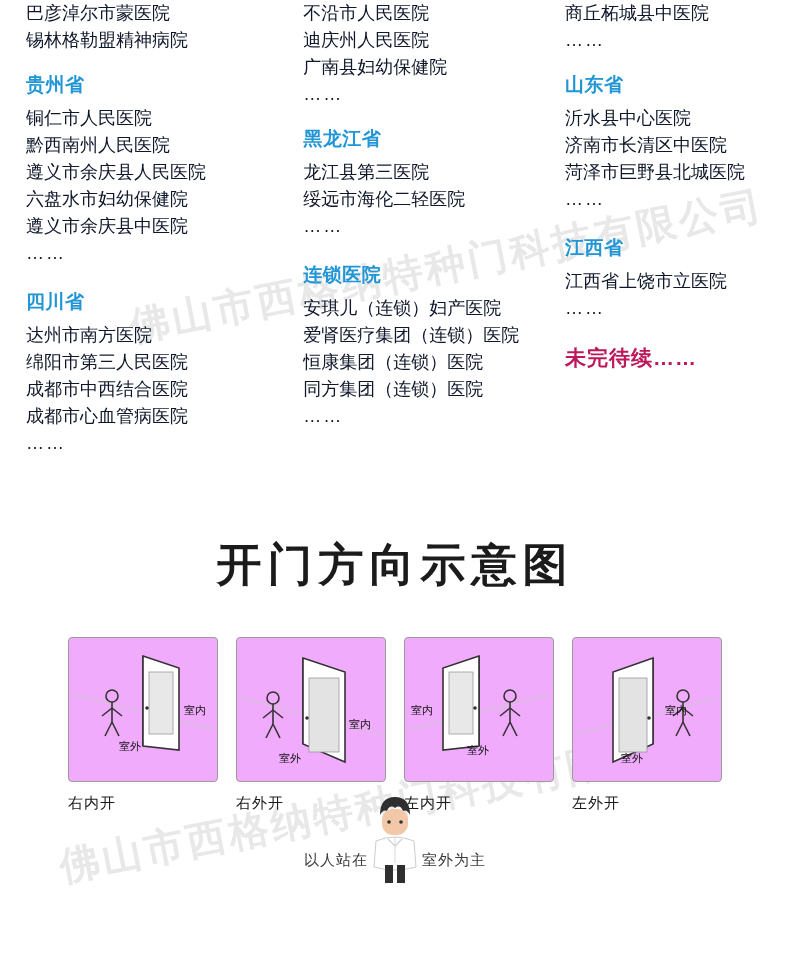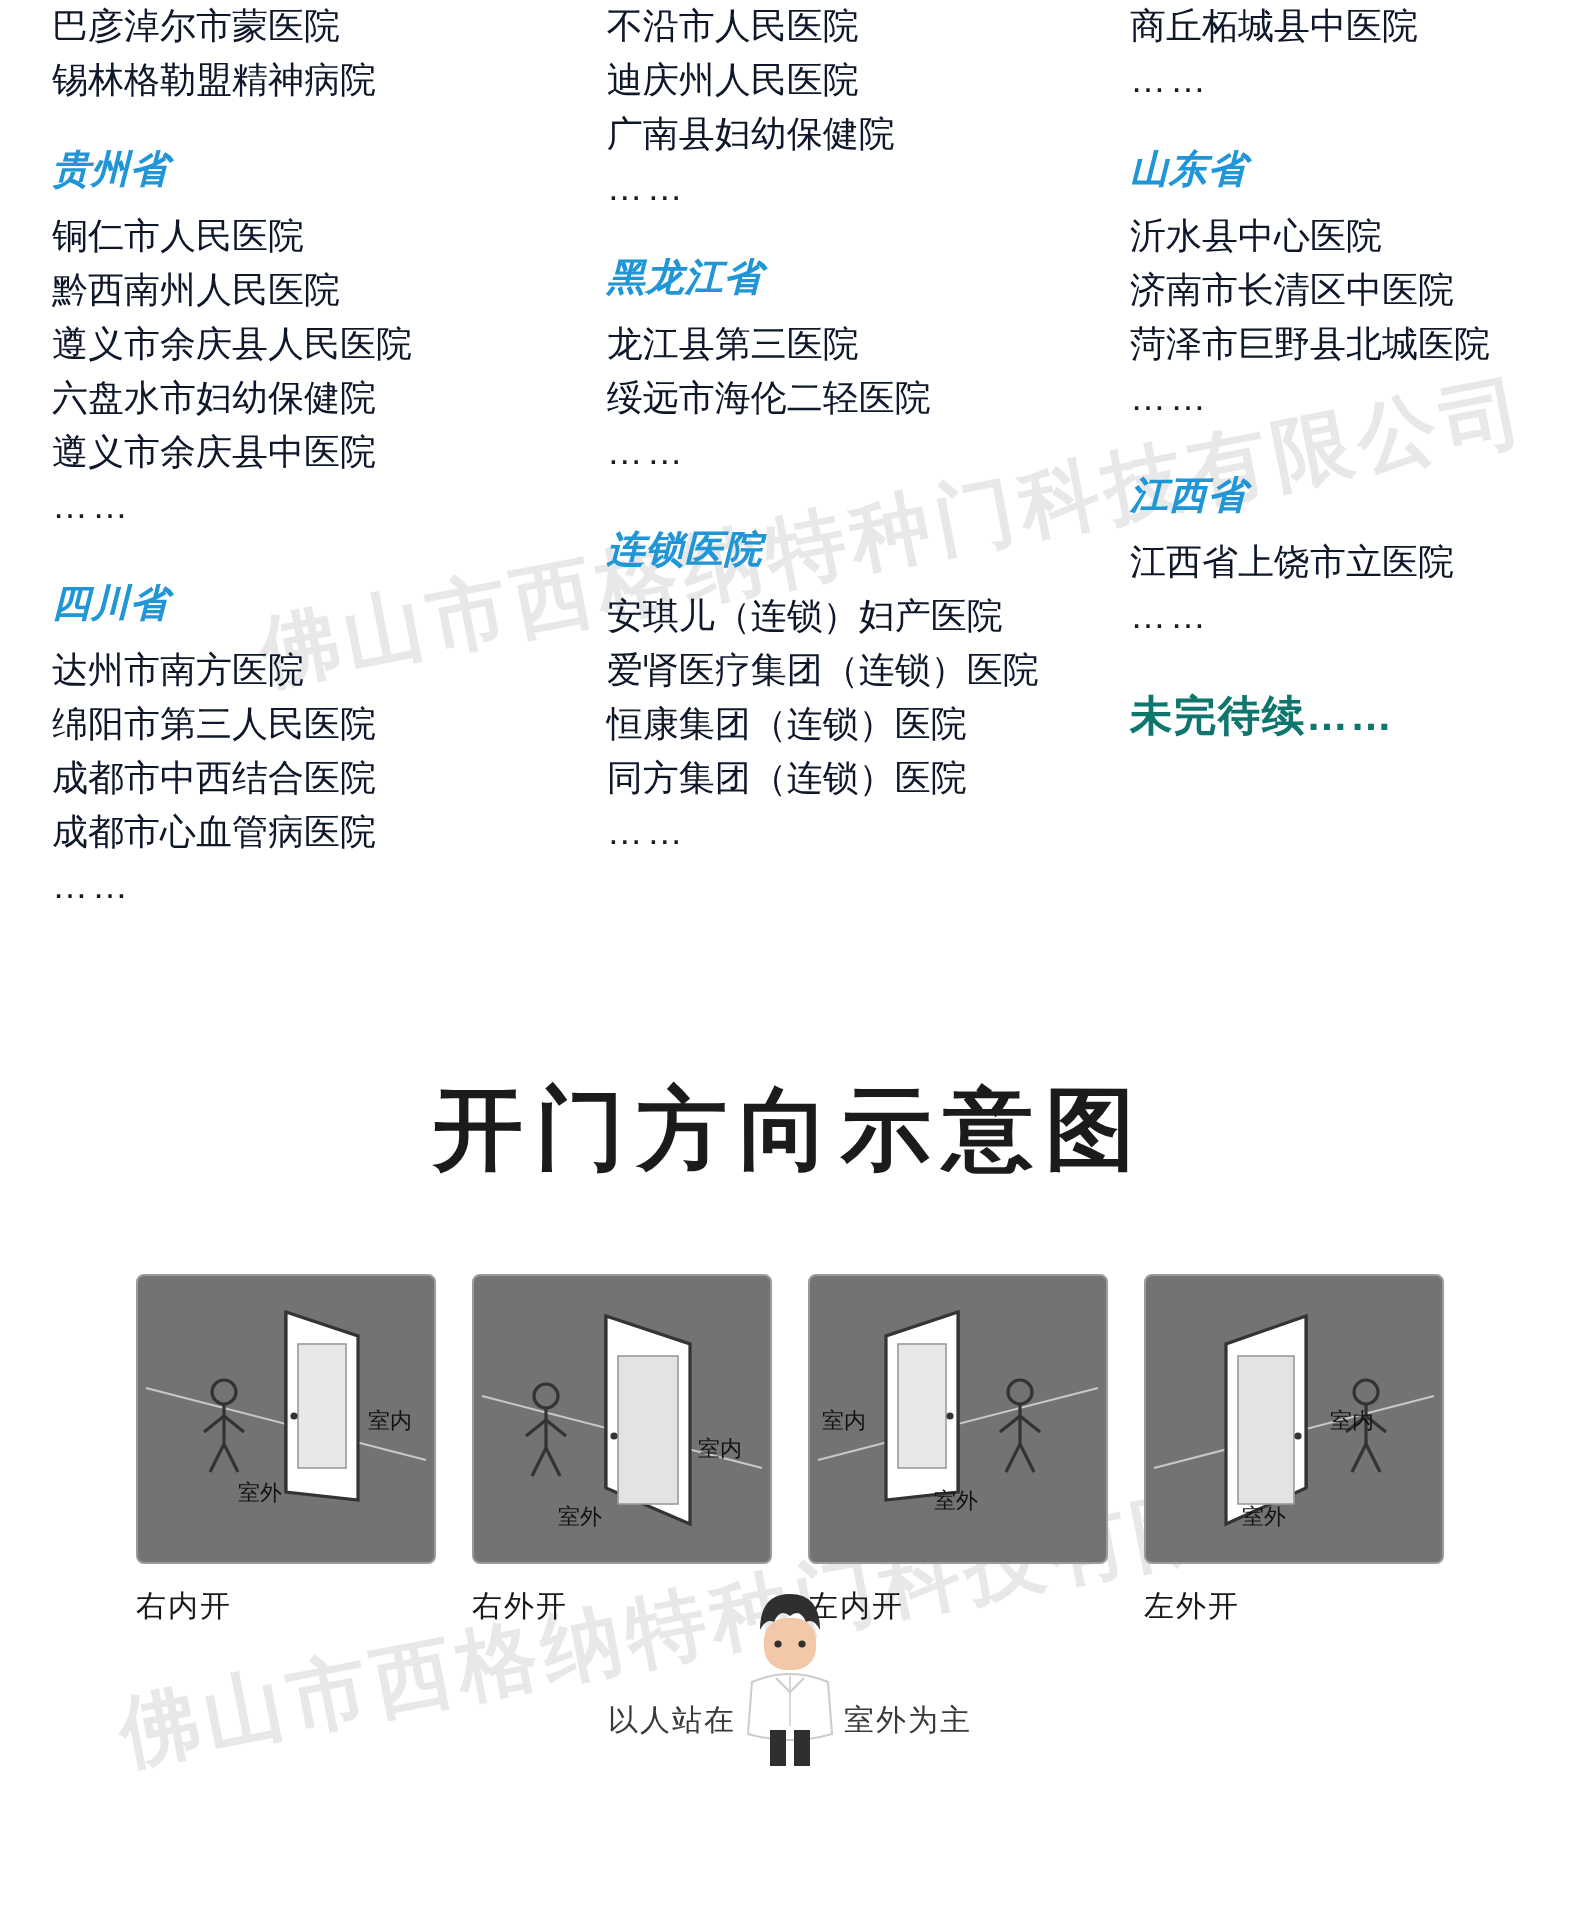--- a/index.html
+++ b/index.html
@@ -57,38 +57,37 @@
 
   .group { margin-bottom: 22px; }
   .group.tight { margin-bottom: 18px; }
 
   .prov {
     color: #2196d6;
     font-size: 19px;
     font-weight: 700;
     margin: 0 0 7px 0;
     letter-spacing: 0.5px;
-    font-style: italic;
   }
   .hosp {
     font-size: 18px;
     line-height: 27px;
     color: #0f172a;
     white-space: nowrap;
   }
   .dots {
     font-size: 18px;
     line-height: 27px;
     color: #1a1a1a;
     letter-spacing: 2px;
   }
   .cont {
     font-size: 21px;
     font-weight: 700;
-    color: #0f766e;
+    color: #be185d;
     letter-spacing: 1px;
     margin-top: 18px;
   }
 
   
   .section-title {
     position: relative;
     z-index: 10;
     text-align: center;
     font-size: 45px;
@@ -108,21 +107,21 @@
     margin-top: 42px;
   }
   .door-item {
     width: 150px;
   }
   .door-box {
     width: 150px;
     height: 145px;
     border: 1px solid #9b9b9b;
     border-radius: 4px;
-    background: #737373;
+    background: #f0abfc;
     box-sizing: border-box;
     position: relative;
     overflow: hidden;
   }
   .door-caption {
     text-align: left;
     font-size: 15px;
     margin-top: 12px;
     color: #1a1a1a;
     letter-spacing: 1px;

